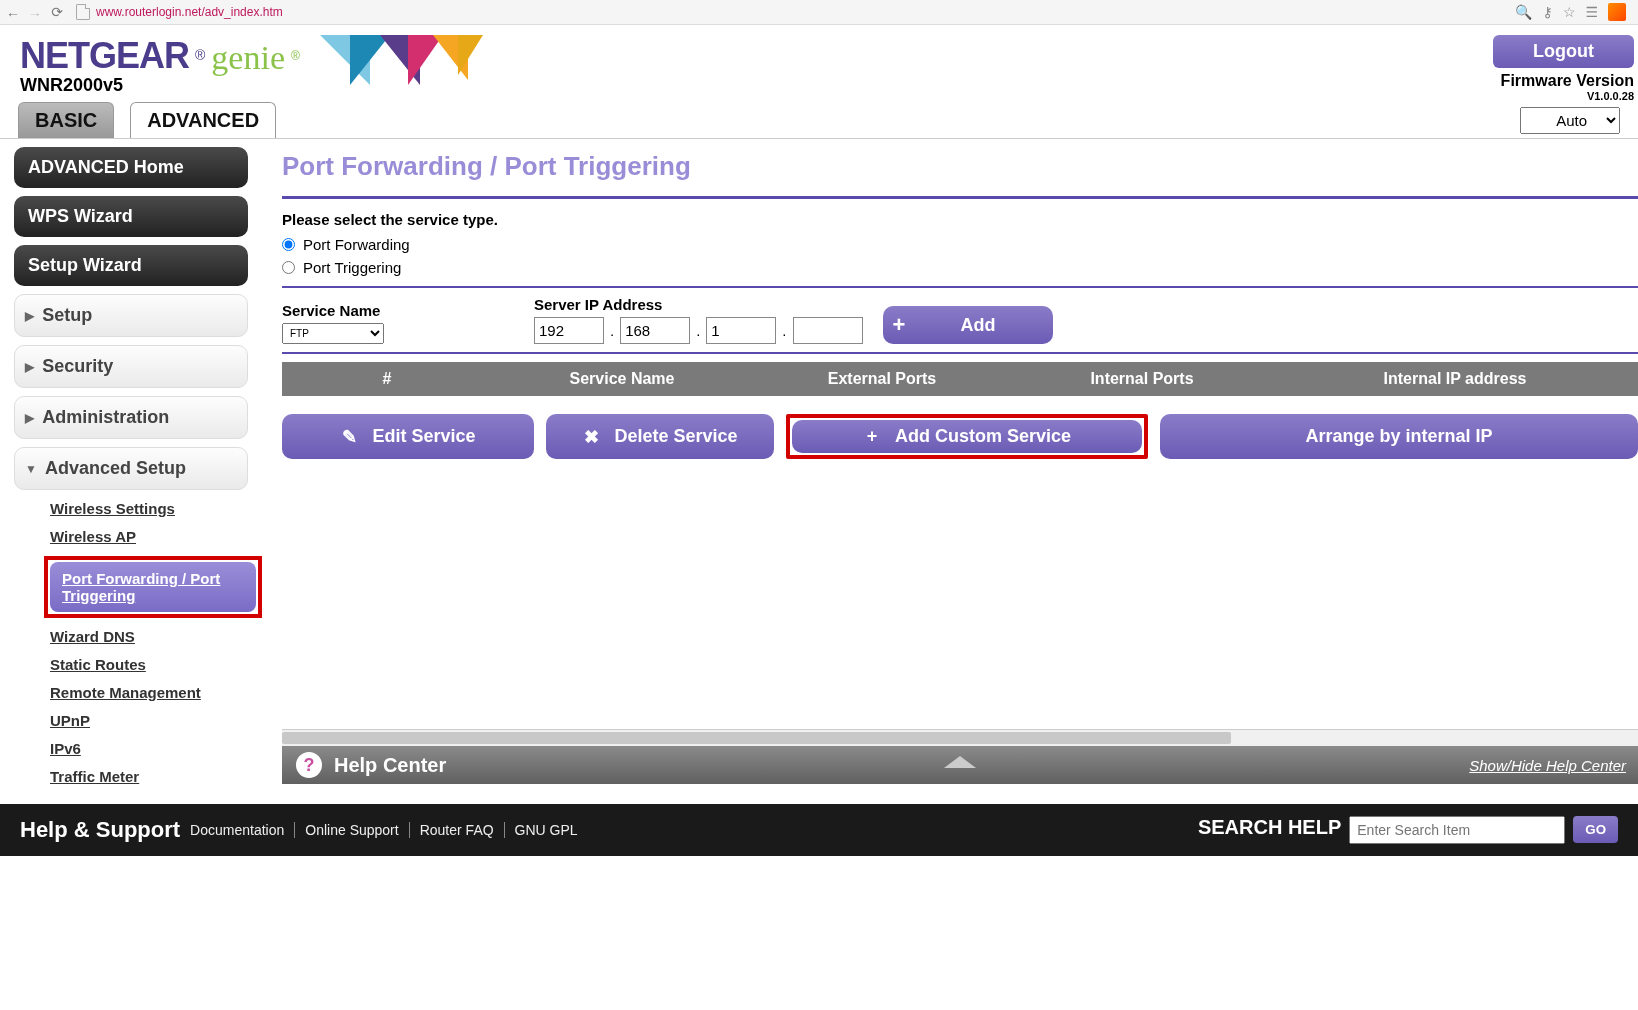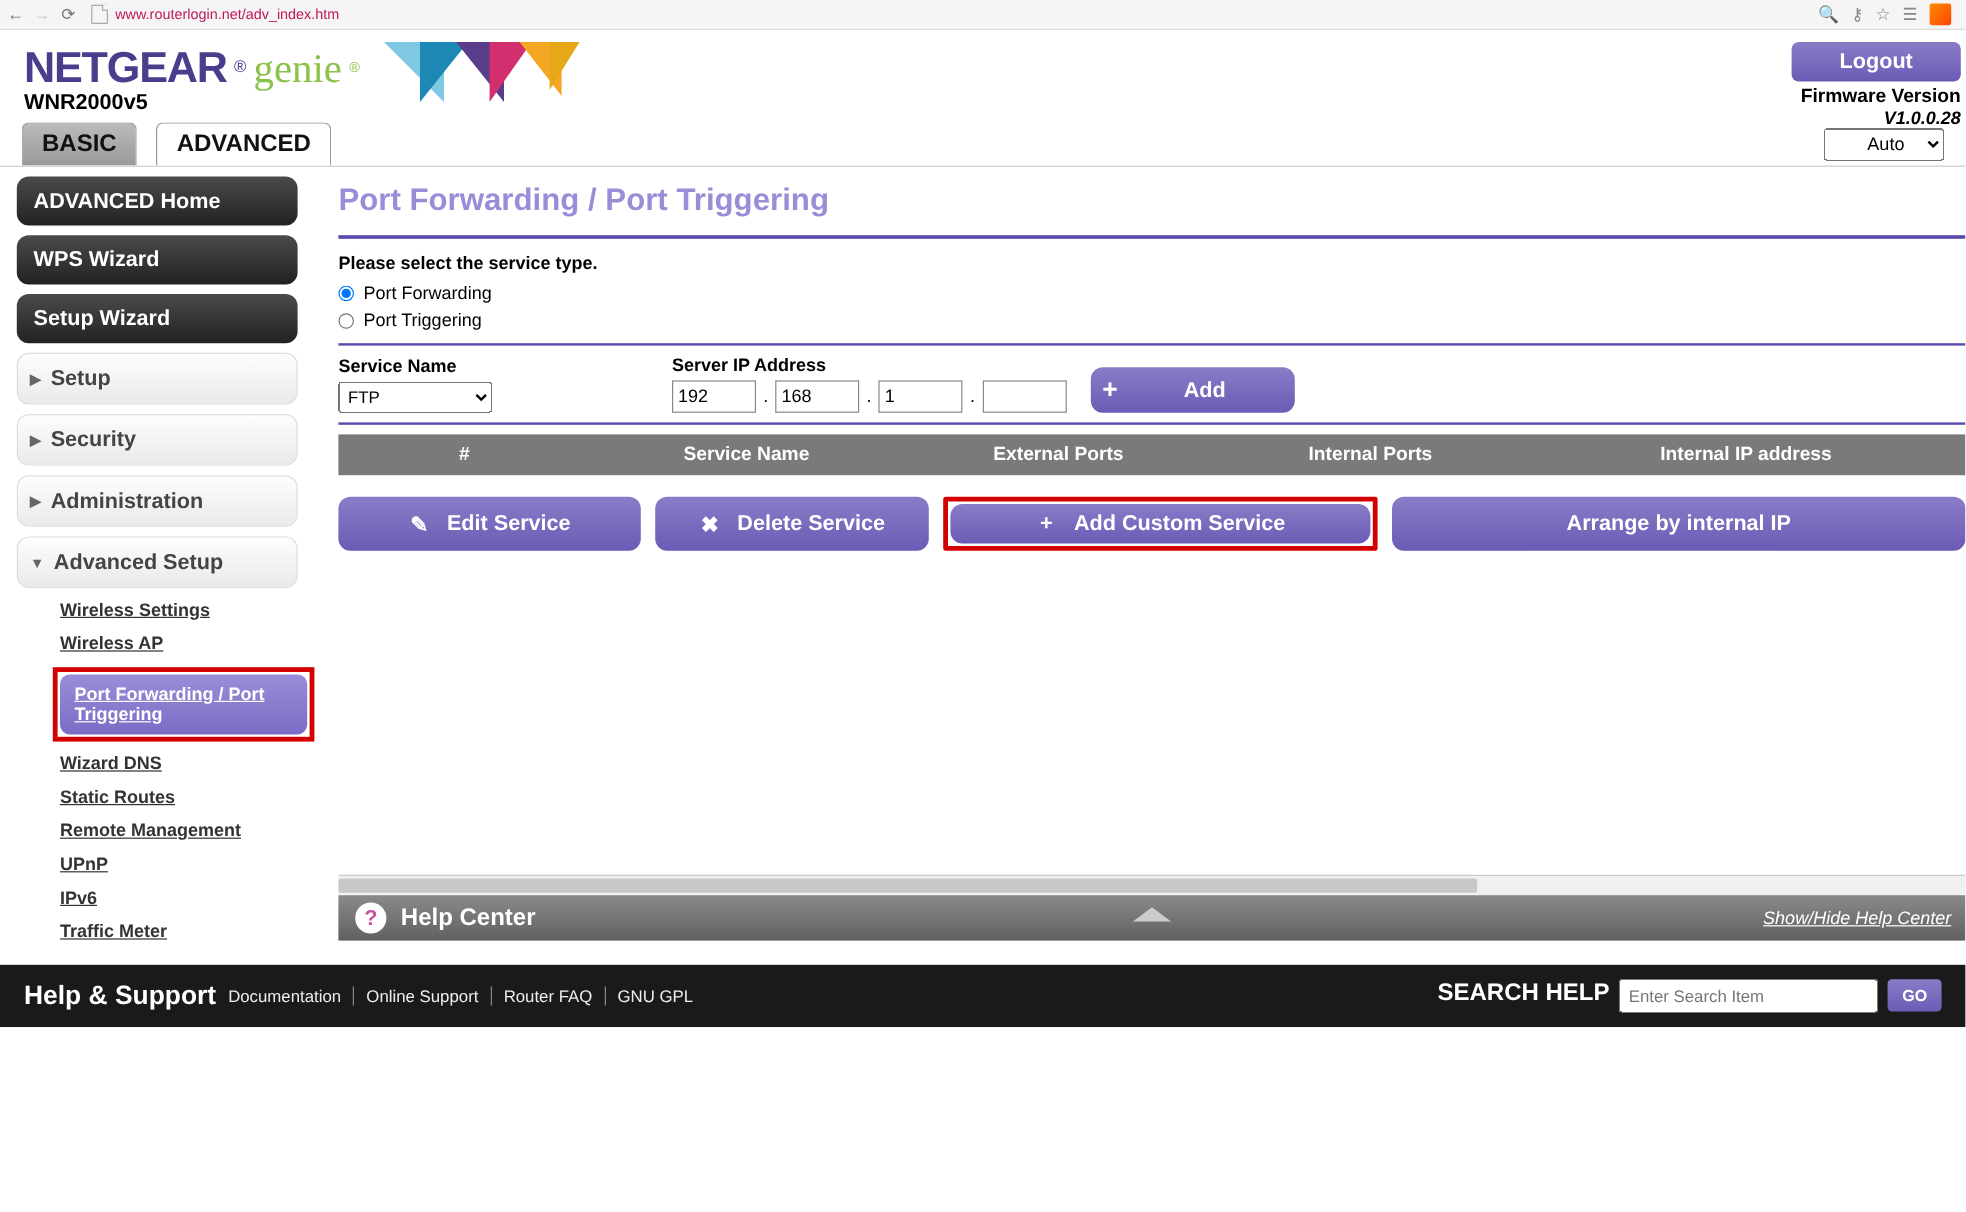--- a/index.html
+++ b/index.html
@@ -28,21 +28,21 @@
   .tri{width:0;height:0;border-style:solid;}
   .tri1{border-width:0 50px 50px 0;border-color:transparent #7ec8e3 transparent transparent;margin-right:-20px;}
   .tri2{border-width:50px 40px 0 0;border-color:#1e88b5 transparent transparent transparent;margin-right:-10px;}
   .tri3{border-width:0 40px 50px 0;border-color:transparent #5a3d8a transparent transparent;margin-right:-12px;}
   .tri4{border-width:50px 35px 0 0;border-color:#d32f6f transparent transparent transparent;margin-right:-10px;}
   .tri5{border-width:0 35px 45px 0;border-color:transparent #f5a623 transparent transparent;margin-right:-10px;}
   .tri6{border-width:40px 25px 0 0;border-color:#e6a817 transparent transparent transparent;}
   .header-right{position:absolute;right:0;top:10px;text-align:right;padding-right:4px;}
   .logout-btn{background:linear-gradient(#8a7cc8,#6b5bb5);color:#fff;border:none;border-radius:6px;padding:6px 40px;font-size:18px;font-weight:bold;cursor:pointer;}
   .fw{font-size:16px;font-weight:bold;margin-top:4px;}
-  .fw-ver{font-size:15px;font-weight:bold;font-style:italic;}
+  .fw-ver{font-size:11px;font-weight:bold;}
   
   .tabs-row{display:flex;align-items:flex-end;padding:0 18px;margin-top:6px;border-bottom:1px solid #ccc;}
   .tab{padding:6px 16px;font-size:20px;font-weight:bold;border:1px solid #999;border-bottom:none;border-radius:6px 6px 0 0;margin-right:16px;cursor:pointer;}
   .tab-basic{background:linear-gradient(#bbb,#999);color:#111;}
   .tab-advanced{background:#fff;color:#111;}
   .auto-select{margin-left:auto;margin-bottom:4px;}
   .auto-select select{font-size:15px;padding:3px 16px;min-width:100px;text-align:right;}
   
   .body-row{display:flex;align-items:flex-start;}
   .sidebar{width:258px;flex:0 0 258px;padding:8px 4px 8px 14px;}
@@ -58,21 +58,21 @@
   .content{flex:1;padding:8px 0 0 6px;position:relative;overflow:hidden;}
   .page-title{color:#9a8dd8;font-size:26px;font-weight:bold;margin:4px 0 14px 0;}
   .hr1{border:none;border-top:3px solid #5a4aad;margin:0 0 12px 0;}
   .label-strong{font-weight:bold;font-size:15px;margin-bottom:8px;}
   .radio-row{display:flex;align-items:center;gap:8px;margin:6px 0;font-size:15px;}
   .radio-row input{margin:0;}
   .hr2{border:none;border-top:2px solid #5a4aad;margin:10px 0 8px 0;}
   .form-row{display:flex;align-items:flex-end;gap:20px;margin-bottom:6px;}
   .form-col{display:flex;flex-direction:column;gap:4px;}
   .form-col label{font-weight:bold;font-size:15px;}
-  .svc-select{width:128px;font-size:14px;padding:3px;}
+  .svc-select{width:102px;font-size:10px;padding:3px;}
   .ip-row{display:flex;align-items:center;gap:6px;}
   .ip-in{width:60px;font-size:15px;padding:4px;border:1px solid #888;}
   .dot{font-size:15px;}
   .add-btn{display:flex;align-items:center;gap:18px;background:linear-gradient(#8a7cc8,#6b5bb5);color:#fff;border:none;border-radius:10px;padding:6px 20px 6px 10px;font-size:18px;font-weight:bold;cursor:pointer;min-width:170px;}
   .plus{font-size:22px;font-weight:bold;}
   .hr3{border:none;border-top:2px solid #5a4aad;margin:8px 0 0 0;}
   .tbl-head{display:flex;background:#7a7a7a;color:#fff;font-weight:bold;font-size:16px;padding:8px 0;margin-top:8px;}
   .th{text-align:center;}
   .th-num{width:210px;}
   .th-name{width:260px;}

